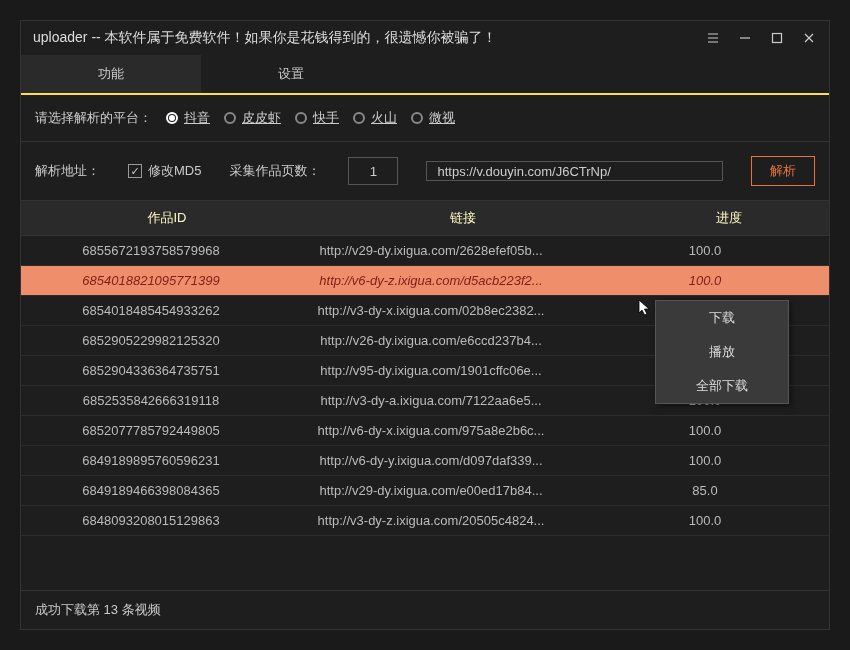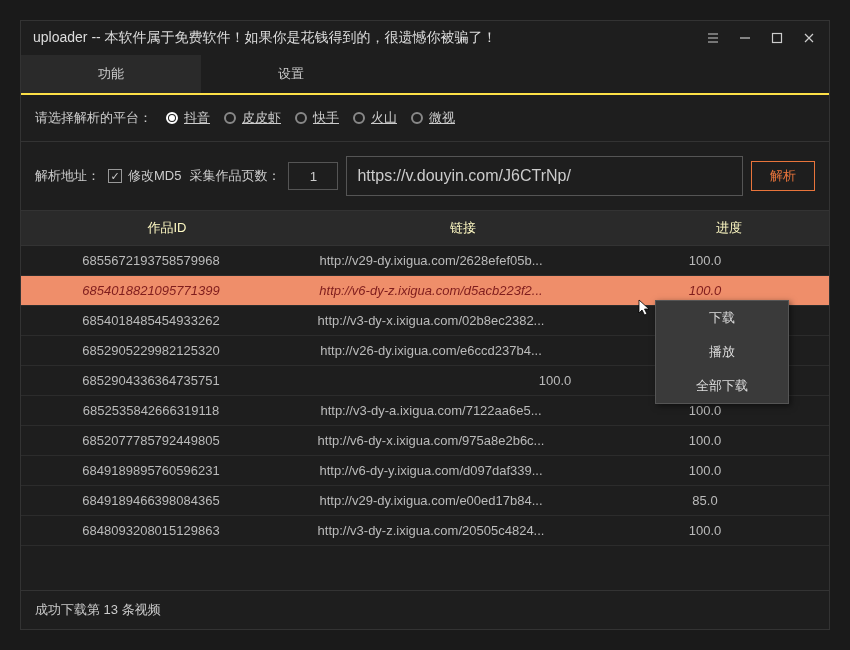--- a/index.html
+++ b/index.html
@@ -11,24 +11,24 @@
 .win-controls { display: flex; gap: 16px; align-items: center; }
 .win-btn { width: 16px; height: 16px; display: flex; align-items: center; justify-content: center; color: #ccc; cursor: default; }
 .tabs { display: flex; border-bottom: 2px solid #fde047; }
 .tab { padding: 10px 0; width: 180px; text-align: center; color: #ccc; cursor: default; }
 .tab.active { background: #2a2a2a; }
 .platform-row { display: flex; align-items: center; padding: 14px 14px; gap: 14px; border-bottom: 1px solid #333; }
 .radio { display: flex; align-items: center; gap: 6px; text-decoration: underline; }
 .radio-dot { width: 12px; height: 12px; border: 2px solid #888; border-radius: 50%; display: inline-block; position: relative; }
 .radio-dot.checked { border-color: #fff; }
 .radio-dot.checked::after { content: ""; position: absolute; width: 6px; height: 6px; background: #fff; border-radius: 50%; top: 1px; left: 1px; }
-.parse-row { display: flex; align-items: center; padding: 14px 14px; gap: 8px; border-bottom: 1px solid #333; }
+.parse-row { display: flex; align-items: center; padding: 14px 14px; gap: 28px; border-bottom: 1px solid #333; }
 .checkbox { width: 14px; height: 14px; border: 1px solid #999; display: inline-flex; align-items: center; justify-content: center; color: #ccc; font-size: 11px; }
 .small-input { width: 50px; height: 28px; border: 1px solid #555; background: transparent; color: #ccc; text-align: center; }
-.url-input { flex: 1; height: 40px; border: 1px solid #555; background: transparent; color: #ccc; padding: 0 10px; font-size: 16px; }
+.url-input { flex: 1; height: 20px; border: 1px solid #555; background: transparent; color: #ccc; padding: 0 10px; font-size: 13px; }
 .parse-btn { border: 1px solid #e8743b; color: #e8743b; background: transparent; padding: 5px 18px; font-size: 13px; cursor: default; }
 .table { flex: 1; overflow: hidden; }
 .thead { display: flex; background: #2a2a2a; border-bottom: 1px solid #333; }
 .th { text-align: center; padding: 8px 0; color: #fef9c3; margin-left: 16px; }
 .col-id { width: 260px; }
 .col-link { width: 300px; }
 .col-prog { flex: 1; }
 .tbody { }
 .row { display: flex; border-bottom: 1px solid #2c2c2c; }
 .cell { text-align: center; padding: 7px 4px; color: #bbb; font-size: 13px; overflow: hidden; white-space: nowrap; text-overflow: ellipsis; }
@@ -133,20 +133,21 @@
             <div class="cell col-link">http://v3-dy-x.ixigua.com/02b8ec2382...</div>
             <div class="cell col-prog">100.0</div>
           </div>
           <div class="row">
             <div class="cell col-id">6852905229982125320</div>
             <div class="cell col-link">http://v26-dy.ixigua.com/e6ccd237b4...</div>
             <div class="cell col-prog">100.0</div>
           </div>
           <div class="row">
             <div class="cell col-id">6852904336364735751</div>
+            <div class="cell col-link">http://v95-dy.ixigua.com/1901cffc06e...</div>
             <div class="cell col-prog">100.0</div>
           </div>
           <div class="row">
             <div class="cell col-id">6852535842666319118</div>
             <div class="cell col-link">http://v3-dy-a.ixigua.com/7122aa6e5...</div>
             <div class="cell col-prog">100.0</div>
           </div>
           <div class="row">
             <div class="cell col-id">6852077785792449805</div>
             <div class="cell col-link">http://v6-dy-x.ixigua.com/975a8e2b6c...</div>

